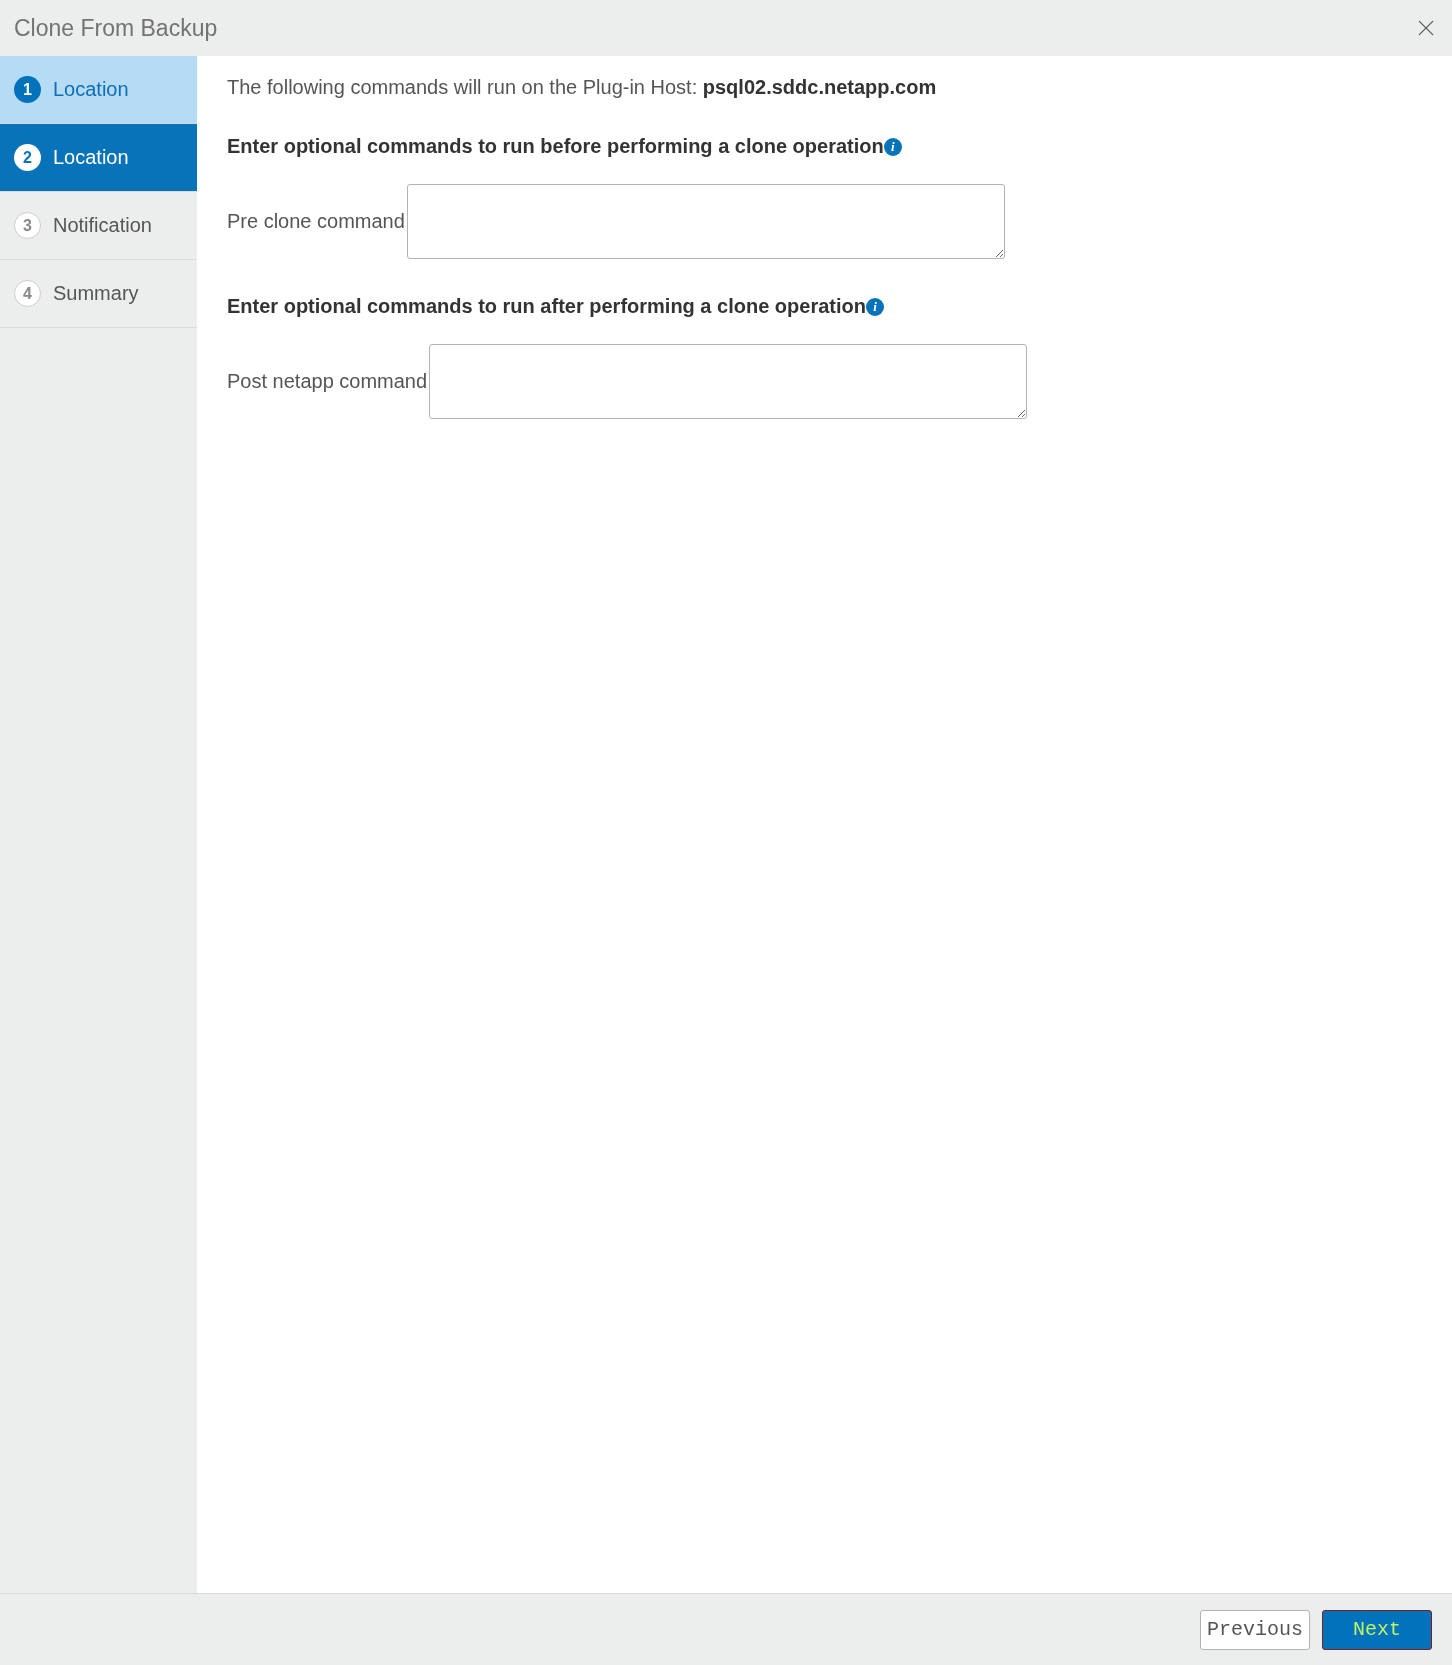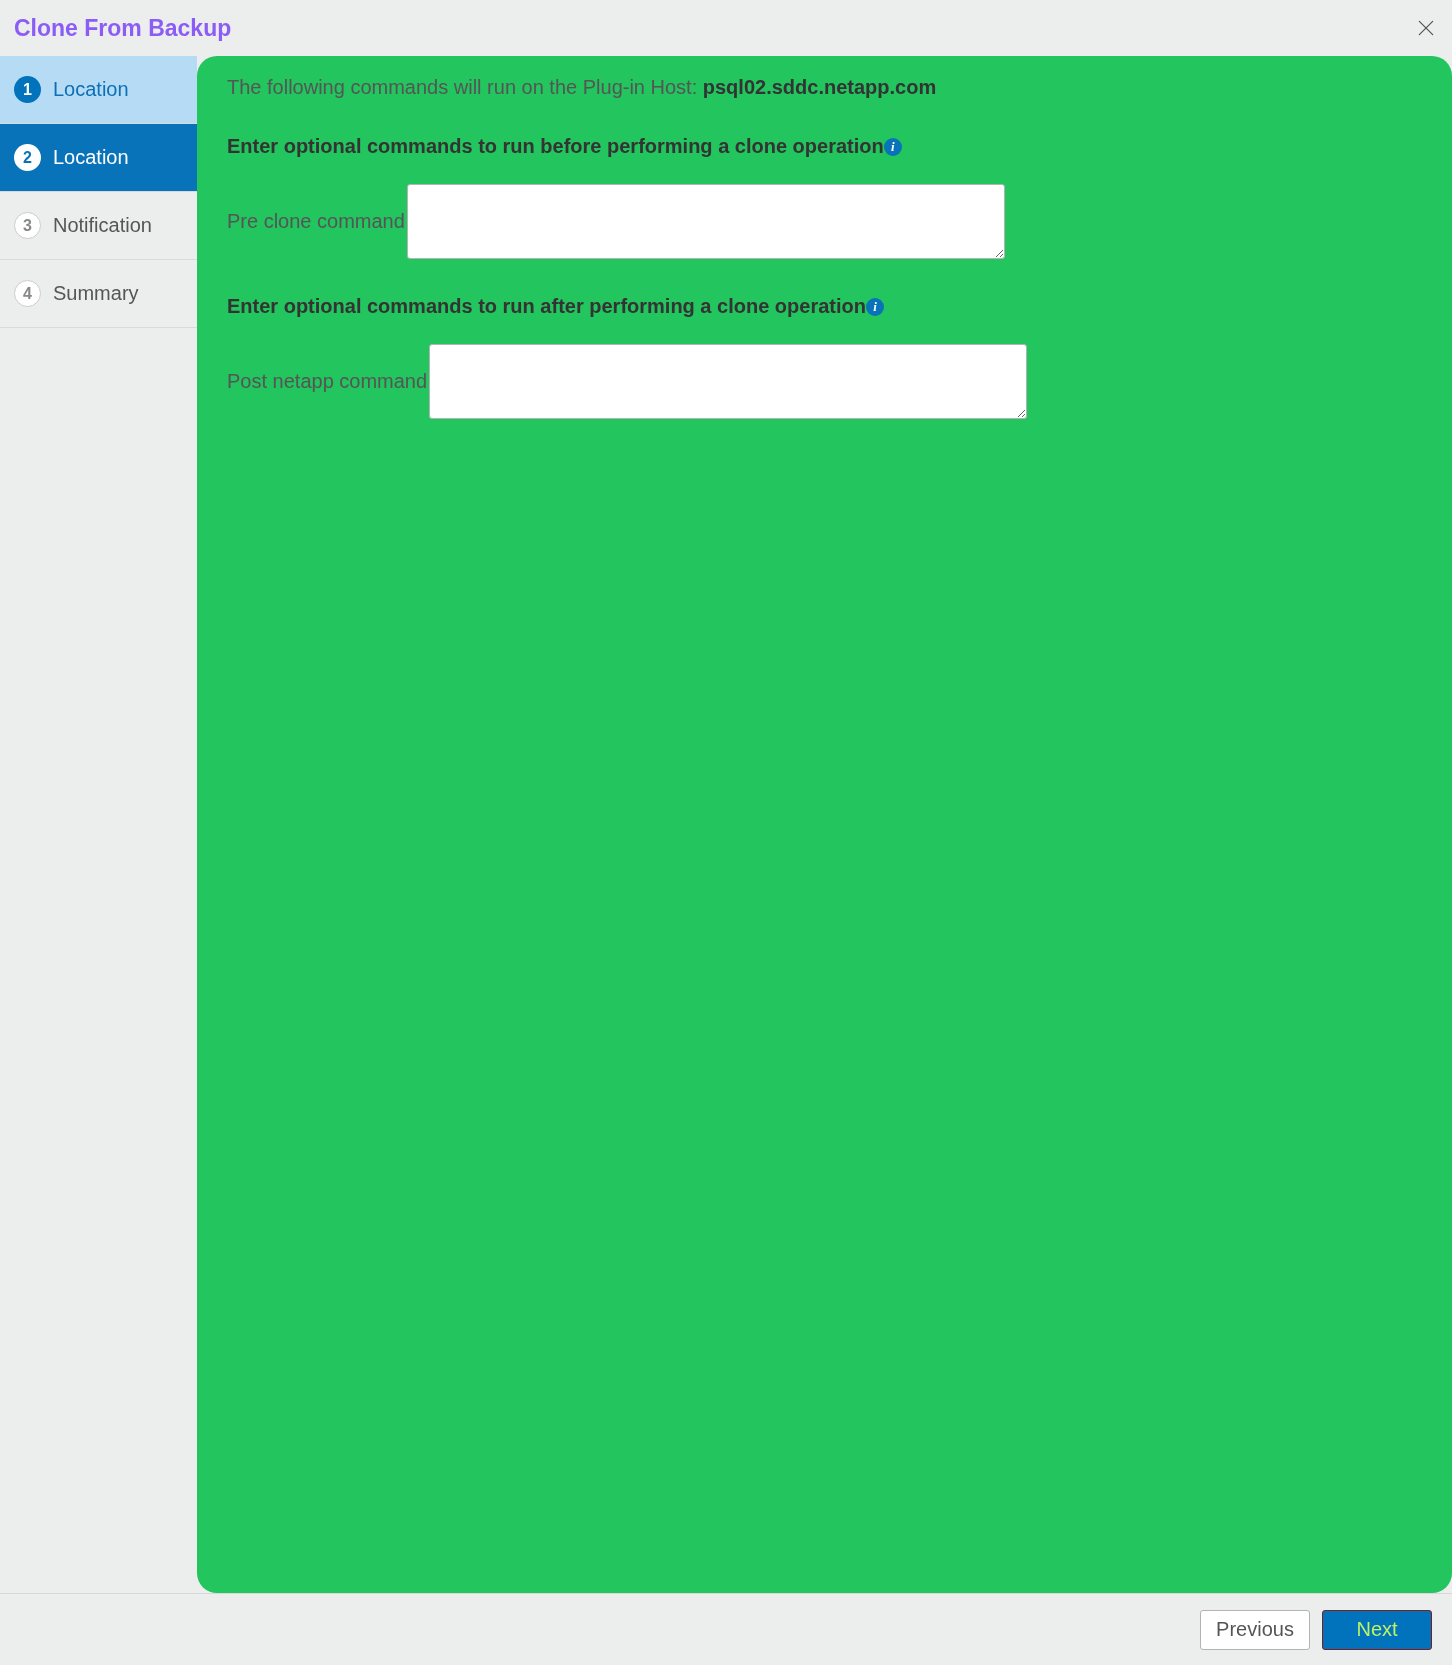--- a/index.html
+++ b/index.html
@@ -13,22 +13,22 @@
   .header {
     height: 56px;
     padding: 0 14px;
     display: flex;
     align-items: center;
     justify-content: space-between;
     background: #eceded;
   }
   .header-title {
     font-size: 23px;
-    color: #8b5cf6;
-    font-weight: 700;
+    color: #737373;
+    font-weight: 400;
   }
   .close-btn {
     width: 24px; height: 24px;
     display: flex; align-items: center; justify-content: center;
     cursor: pointer;
     color: #565656;
   }
   .close-btn svg { width: 20px; height: 20px; stroke: #555; }
 
   .body {
@@ -60,24 +60,23 @@
   }
   .step-completed { background: #b6dcf5; color: #0d6fb8; cursor: pointer; }
   .step-completed .badge { background: #0073bc; color: #fff; }
   .step-active { background: #0973ba; color: #fff; cursor: pointer; }
   .step-active .badge { background: #fff; color: #0973ba; }
   .step-upcoming { background: #eceded; color: #565656; cursor: default; }
   .step-upcoming .badge { background: #fff; color: #888; border:1px solid #ccc; }
 
   .content {
     flex: 1;
-    background: #22c55e;
+    background: #ffffff;
     padding: 20px 30px;
     overflow: auto;
-    border-radius: 20px;
   }
   .host-line { font-size: 20px; color: #555; }
   .host-line b { font-weight: 700; color: #333; }
   .section-heading {
     font-size: 20px;
     font-weight: 700;
     color: #333;
     margin-top: 36px;
     display: flex;
     align-items: center;
@@ -125,20 +124,21 @@
   }
   .btn {
     height: 40px;
     min-width: 110px;
     border-radius: 3px;
     font-size: 20px;
     cursor: pointer;
     display: inline-flex;
     align-items: center;
     justify-content: center;
+    font-family: Liberation Mono, monospace;
   }
   .btn-secondary { background: #fff; color: #555; border: 1px solid #b3b3b3; }
   .btn-primary { background: #0073bc; color: #bef264; border: 1px solid #7f1d1d; }
 </style>
 </head>
 <body>
 
 <div class="header">
   <div class="header-title">Clone From Backup</div>
   <div class="close-btn">

